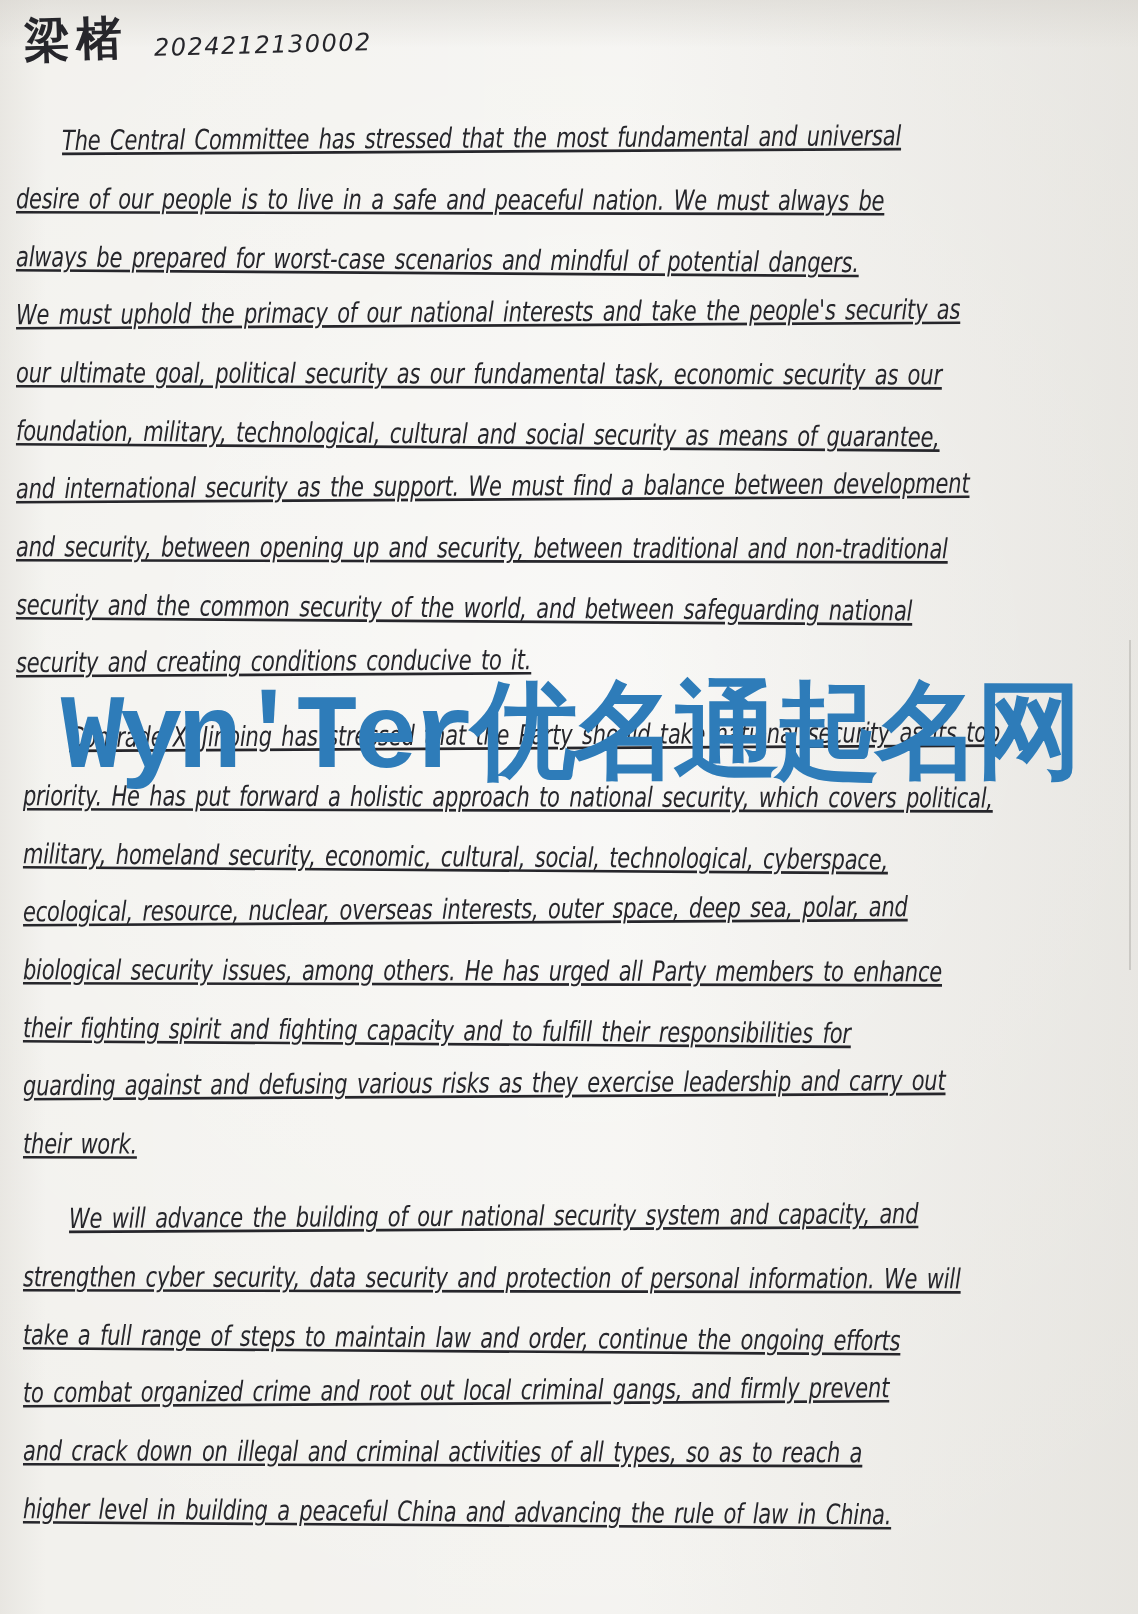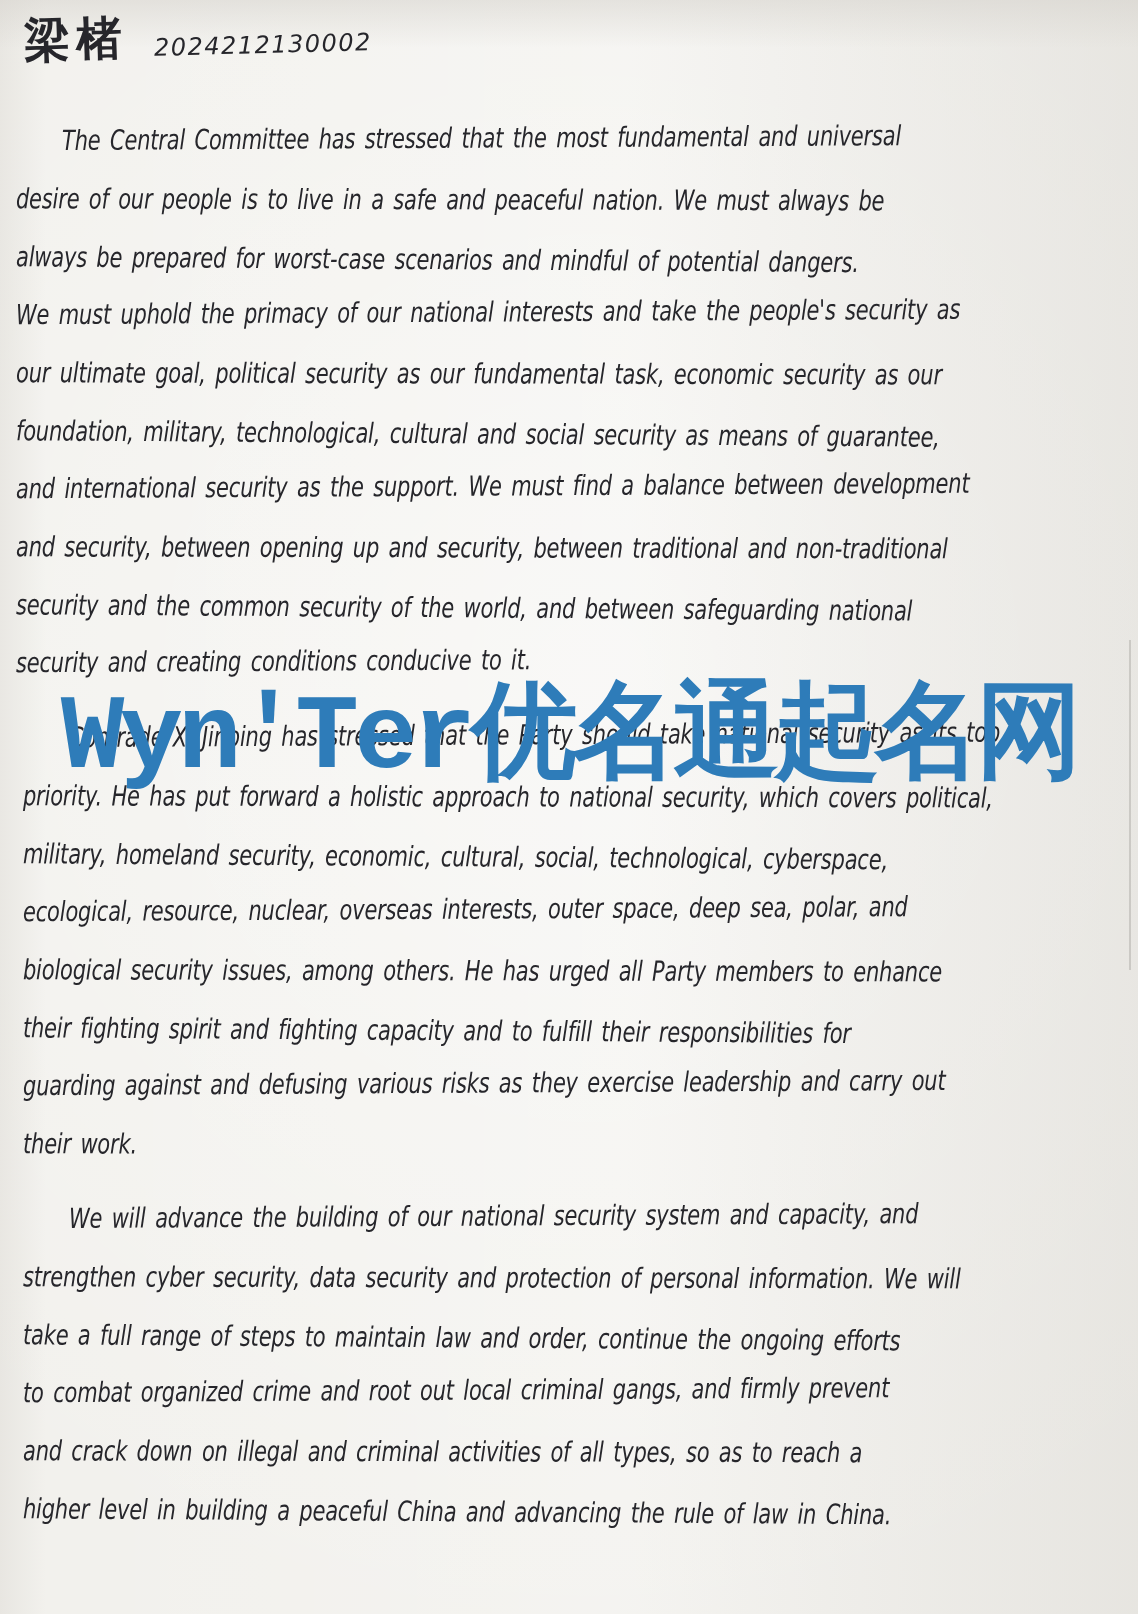--- a/index.html
+++ b/index.html
@@ -31,21 +31,21 @@
     letter-spacing:6px;
   }
   .serial{
     font-size:24px;font-style:italic;letter-spacing:1.5px;
     padding-bottom:6px;
     transform:rotate(-1.5deg);
   }
   .body{
     position:absolute;top:112px;left:16px;right:44px;
   }
-  .para{margin:0;}
+  .para{margin:0;text-decoration:underline;}
   .para + .para{margin-top:17px;margin-left:7px;}
   .line{
     display:block;
     font-size:21px;
     font-style:italic;
     letter-spacing:-0.2px;
     word-spacing:3px;
     line-height:58px;
     white-space:nowrap;
     transform-origin:0 50%;

